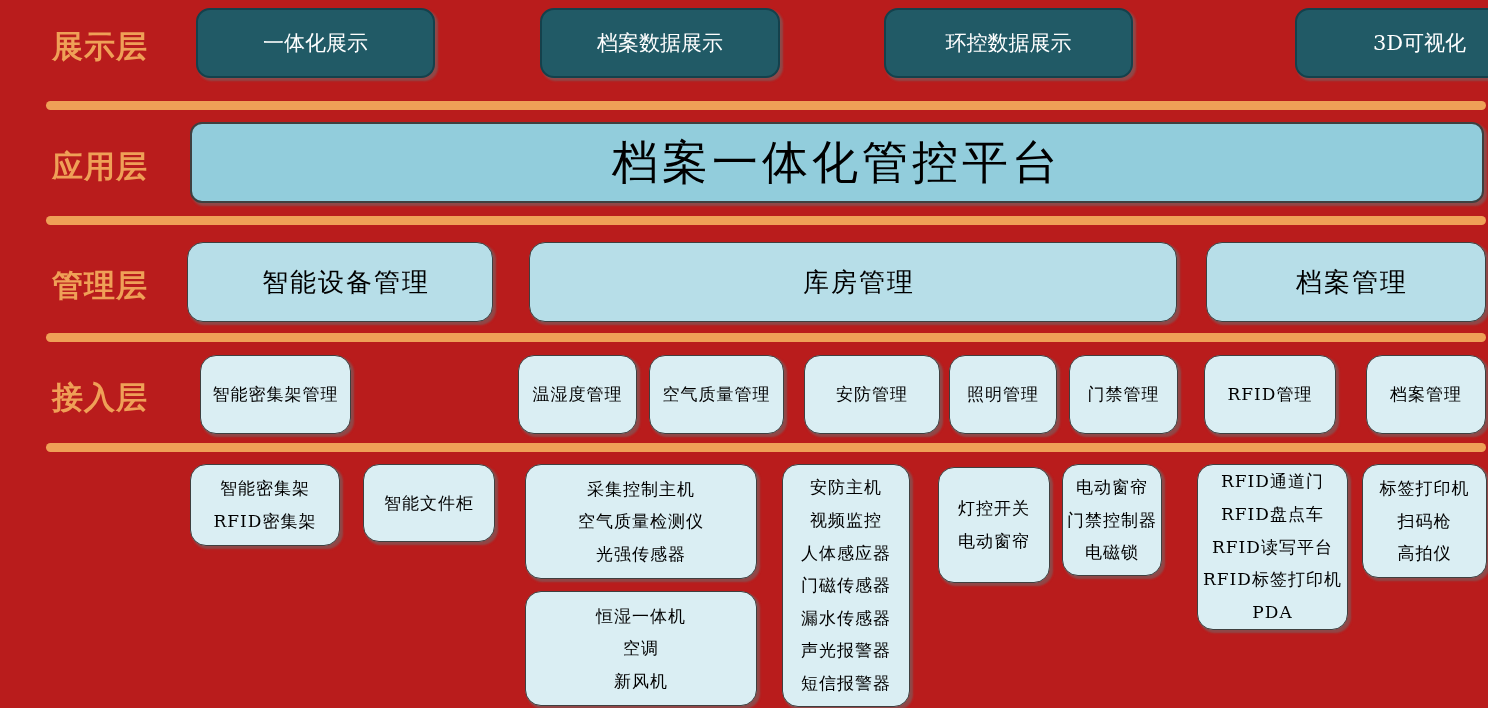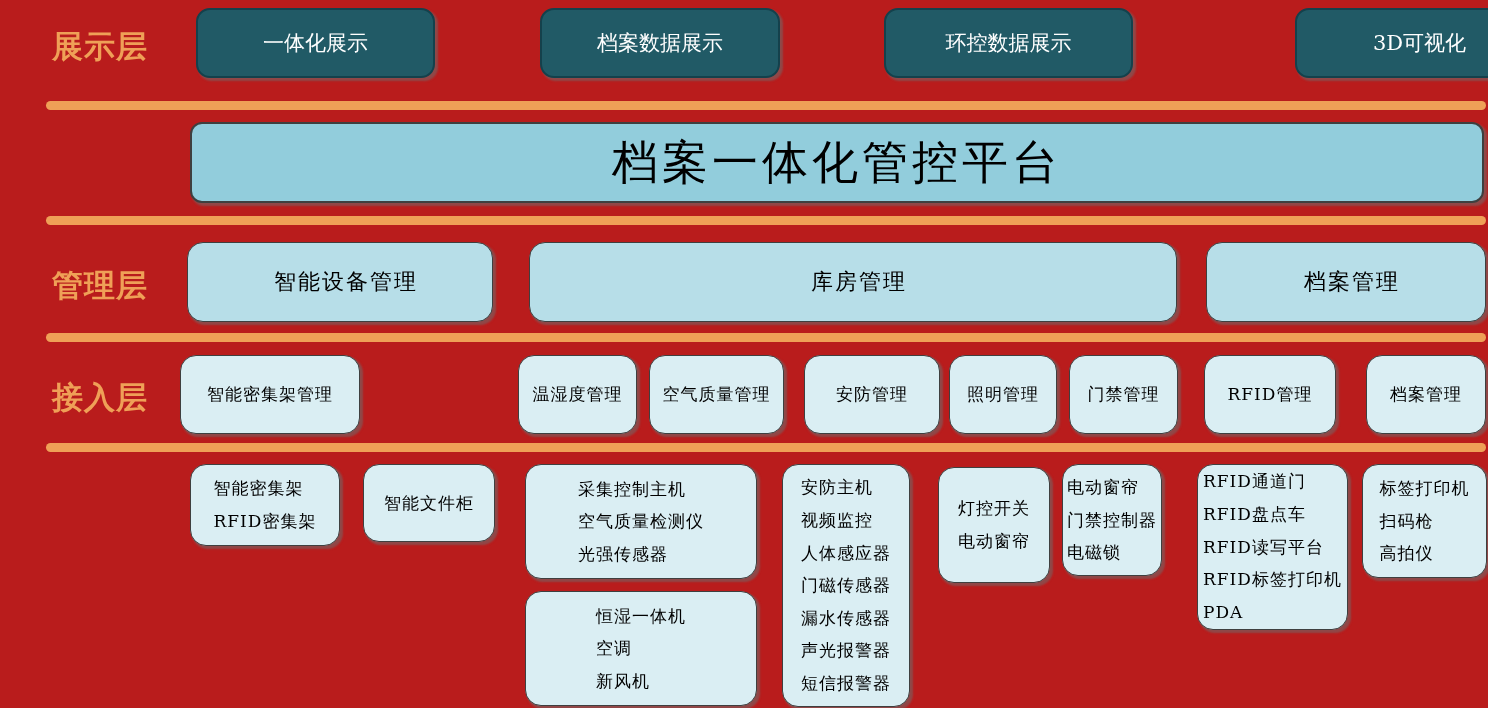--- a/index.html
+++ b/index.html
@@ -22,68 +22,69 @@
     position:absolute;left:52px;width:130px;
     color:var(--orange);font-size:31px;font-weight:bold;letter-spacing:1px;
     white-space:nowrap;
   }
   .divider{
     position:absolute;left:46px;width:1440px;height:9px;
     background:var(--orange);border-radius:5px;
   }
   .box{
     position:absolute;display:flex;align-items:center;justify-content:center;
-    text-align:left;box-sizing:border-box;
+    text-align:center;box-sizing:border-box;
     box-shadow:2.5px 2.5px 2px rgba(110,110,110,.55);
     white-space:pre-line;
   }
   .dark{
     background:var(--dark-teal);border:2px solid var(--dark-teal-border);
     border-radius:14px;color:#ffffff;font-size:21px;
   }
   .app{
     background:var(--app-blue);border:2px solid var(--box-border);
     border-radius:12px;color:var(--ink);font-size:46px;letter-spacing:4px;
   }
   .mgmt{
     background:var(--mid-blue);border:1.5px solid var(--box-border);
-    border-radius:16px;color:var(--ink);font-size:22px;letter-spacing:2px;padding-left:12px;
+    border-radius:16px;color:var(--ink);font-size:26px;letter-spacing:2px;padding-left:12px;
   }
   .light{
     background:var(--light-blue);border:1.5px solid var(--box-border);
     border-radius:16px;color:var(--ink);font-size:17px;letter-spacing:1px;
   }
   .multi{line-height:1.92;}
 </style>
 </head>
 <body>
 
 <div id="canvas">
 
   <div class="layer-label" style="top:26px">展示层</div>
+  <div class="layer-label" style="top:146px">应用层</div>
   <div class="layer-label" style="top:265px">管理层</div>
   <div class="layer-label" style="top:377px">接入层</div>
 
   <div class="divider" style="top:101px"></div>
   <div class="divider" style="top:216px"></div>
   <div class="divider" style="top:333px"></div>
   <div class="divider" style="top:443px"></div>
 
   <div class="box dark" style="left:196px;top:8px;width:239px;height:70px">一体化展示</div>
   <div class="box dark" style="left:540px;top:8px;width:240px;height:70px">档案数据展示</div>
   <div class="box dark" style="left:884px;top:8px;width:249px;height:70px">环控数据展示</div>
   <div class="box dark" style="left:1295px;top:8px;width:249px;height:70px">3D可视化</div>
 
   <div class="box app" style="left:190px;top:122px;width:1294px;height:81px">档案一体化管控平台</div>
 
   <div class="box mgmt" style="left:187px;top:242px;width:306px;height:80px">智能设备管理</div>
   <div class="box mgmt" style="left:529px;top:242px;width:648px;height:80px">库房管理</div>
   <div class="box mgmt" style="left:1206px;top:242px;width:280px;height:80px">档案管理</div>
 
-  <div class="box light" style="left:180px;top:355px;width:180px;height:79px">智能密集架管理</div>
+  <div class="box light" style="left:200px;top:355px;width:151px;height:79px">智能密集架管理</div>
   <div class="box light" style="left:518px;top:355px;width:119px;height:79px">温湿度管理</div>
   <div class="box light" style="left:649px;top:355px;width:135px;height:79px">空气质量管理</div>
   <div class="box light" style="left:804px;top:355px;width:136px;height:79px">安防管理</div>
   <div class="box light" style="left:949px;top:355px;width:108px;height:79px">照明管理</div>
   <div class="box light" style="left:1069px;top:355px;width:109px;height:79px">门禁管理</div>
   <div class="box light" style="left:1204px;top:355px;width:132px;height:79px">RFID管理</div>
   <div class="box light" style="left:1366px;top:355px;width:120px;height:79px">档案管理</div>
 
   <div class="box light multi" style="left:190px;top:464px;width:150px;height:82px">智能密集架
 RFID密集架</div>

